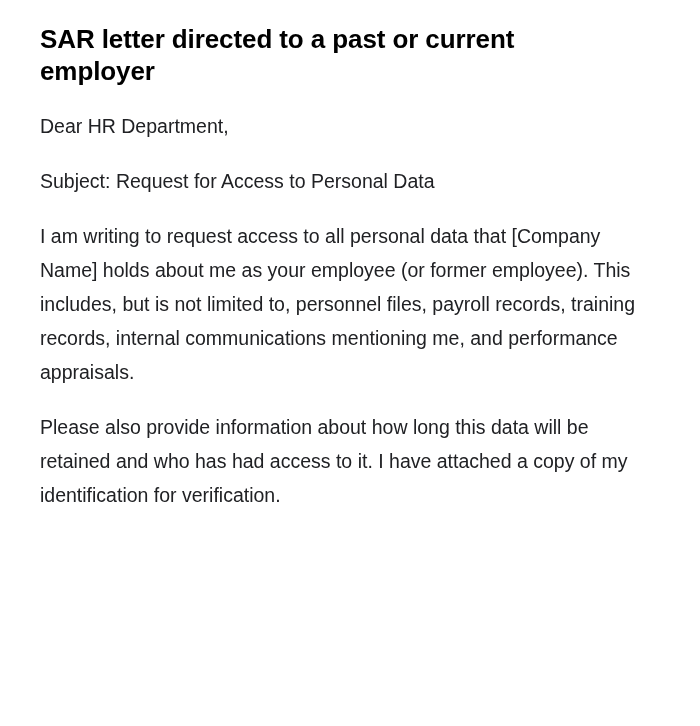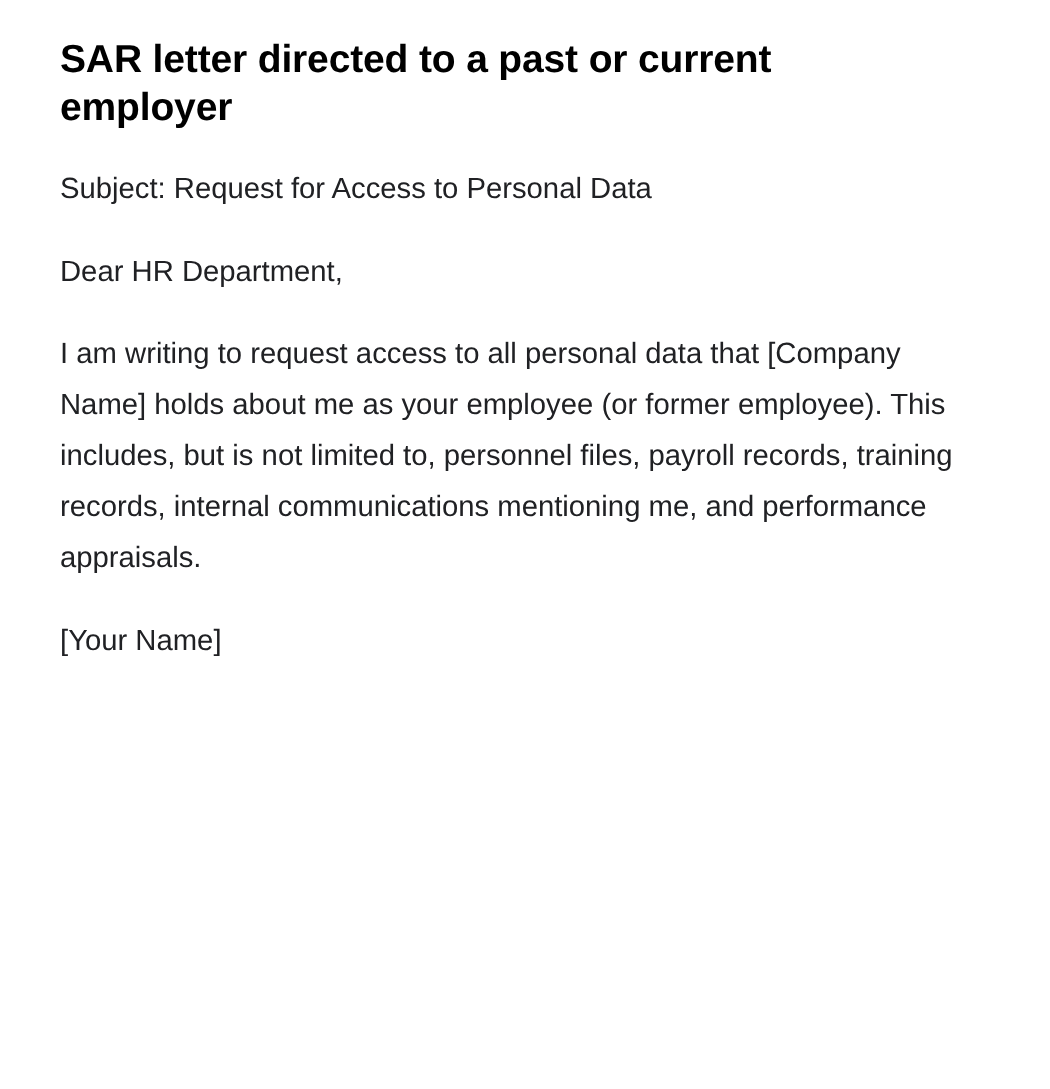--- a/index.html
+++ b/index.html
@@ -57,26 +57,26 @@
 </head>
 <body>
 
 <div class="page">
   <article class="doc">
 
     <h1 class="doc-title">SAR letter directed to a past or current employer</h1>
 
     <div class="doc-body">
 
+      <p class="doc-para">Dear HR Department,</p>
+
       <p class="doc-para">Subject: Request for Access to Personal Data</p>
-
-      <p class="doc-para">Dear HR Department,</p>
 
       <p class="doc-para">I am writing to request access to all personal data that [Company Name] holds about me as your employee (or former employee). This includes, but is not limited to, personnel files, payroll records, training records, internal communications mentioning me, and performance appraisals.</p>
 
+      <p class="doc-para">Please also provide information about how long this data will be retained and who has had access to it. I have attached a copy of my identification for verification.</p>
 
 
 
-      <p class="doc-para">[Your Name]</p>
 
     </div>
   </article>
 </div>
 
 </body></html>

